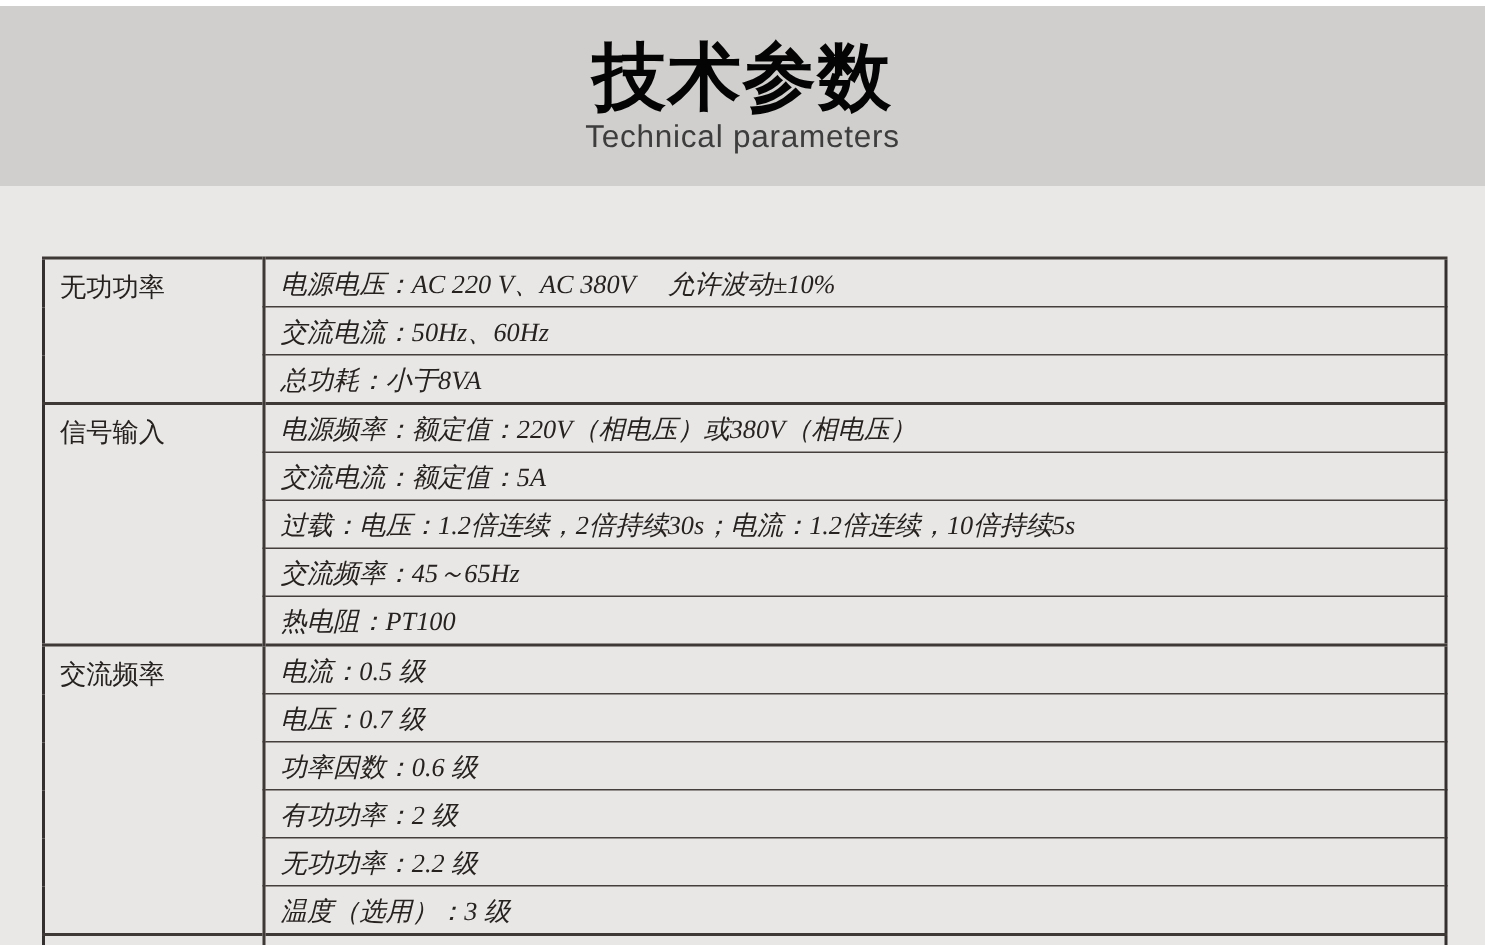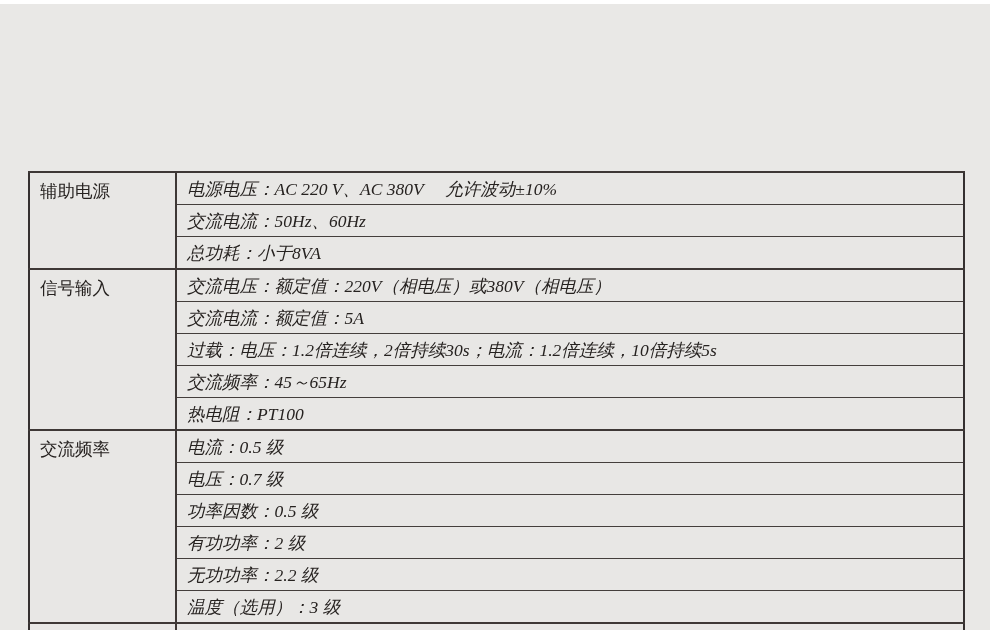--- a/index.html
+++ b/index.html
@@ -81,42 +81,46 @@
   .spec-table tbody.partial td {
     height: 28px;
   }
 </style>
 </head>
 <body>
 
 <div class="page">
   <div class="top-strip"></div>
 
+  <div class="header-band">
+    <h1 class="title">技术参数</h1>
+    <div class="subtitle">Technical parameters</div>
+  </div>
 
   <table class="spec-table" id="spec-table">
     <colgroup>
       <col class="c1">
       <col class="c2">
     </colgroup>
   <tbody class="section">
         <tr>
-          <td class="section-label" rowspan="3">辅助电源</td>
+          <td class="section-label" rowspan="3">无功功率</td>
           <td class="value-cell">电源电压：AC 220 V、AC 380V     允许波动±10%</td>
         </tr>
         <tr>
           <td class="value-cell">交流电流：50Hz、60Hz</td>
         </tr>
         <tr>
           <td class="value-cell">总功耗：小于8VA</td>
         </tr>
       </tbody>
       <tbody class="section">
         <tr>
           <td class="section-label" rowspan="5">信号输入</td>
-          <td class="value-cell">交流电压：额定值：220V（相电压）或380V（相电压）</td>
+          <td class="value-cell">电源频率：额定值：220V（相电压）或380V（相电压）</td>
         </tr>
         <tr>
           <td class="value-cell">交流电流：额定值：5A</td>
         </tr>
         <tr>
           <td class="value-cell">过载：电压：1.2倍连续，2倍持续30s；电流：1.2倍连续，10倍持续5s</td>
         </tr>
         <tr>
           <td class="value-cell">交流频率：45～65Hz</td>
         </tr>
@@ -126,21 +130,21 @@
       </tbody>
       <tbody class="section">
         <tr>
           <td class="section-label" rowspan="6">交流频率</td>
           <td class="value-cell">电流：0.5 级</td>
         </tr>
         <tr>
           <td class="value-cell">电压：0.7 级</td>
         </tr>
         <tr>
-          <td class="value-cell">功率因数：0.5 级</td>
+          <td class="value-cell">功率因数：0.6 级</td>
         </tr>
         <tr>
           <td class="value-cell">有功功率：2 级</td>
         </tr>
         <tr>
           <td class="value-cell">无功功率：2.2 级</td>
         </tr>
         <tr>
           <td class="value-cell">温度（选用）：3 级</td>
         </tr>

